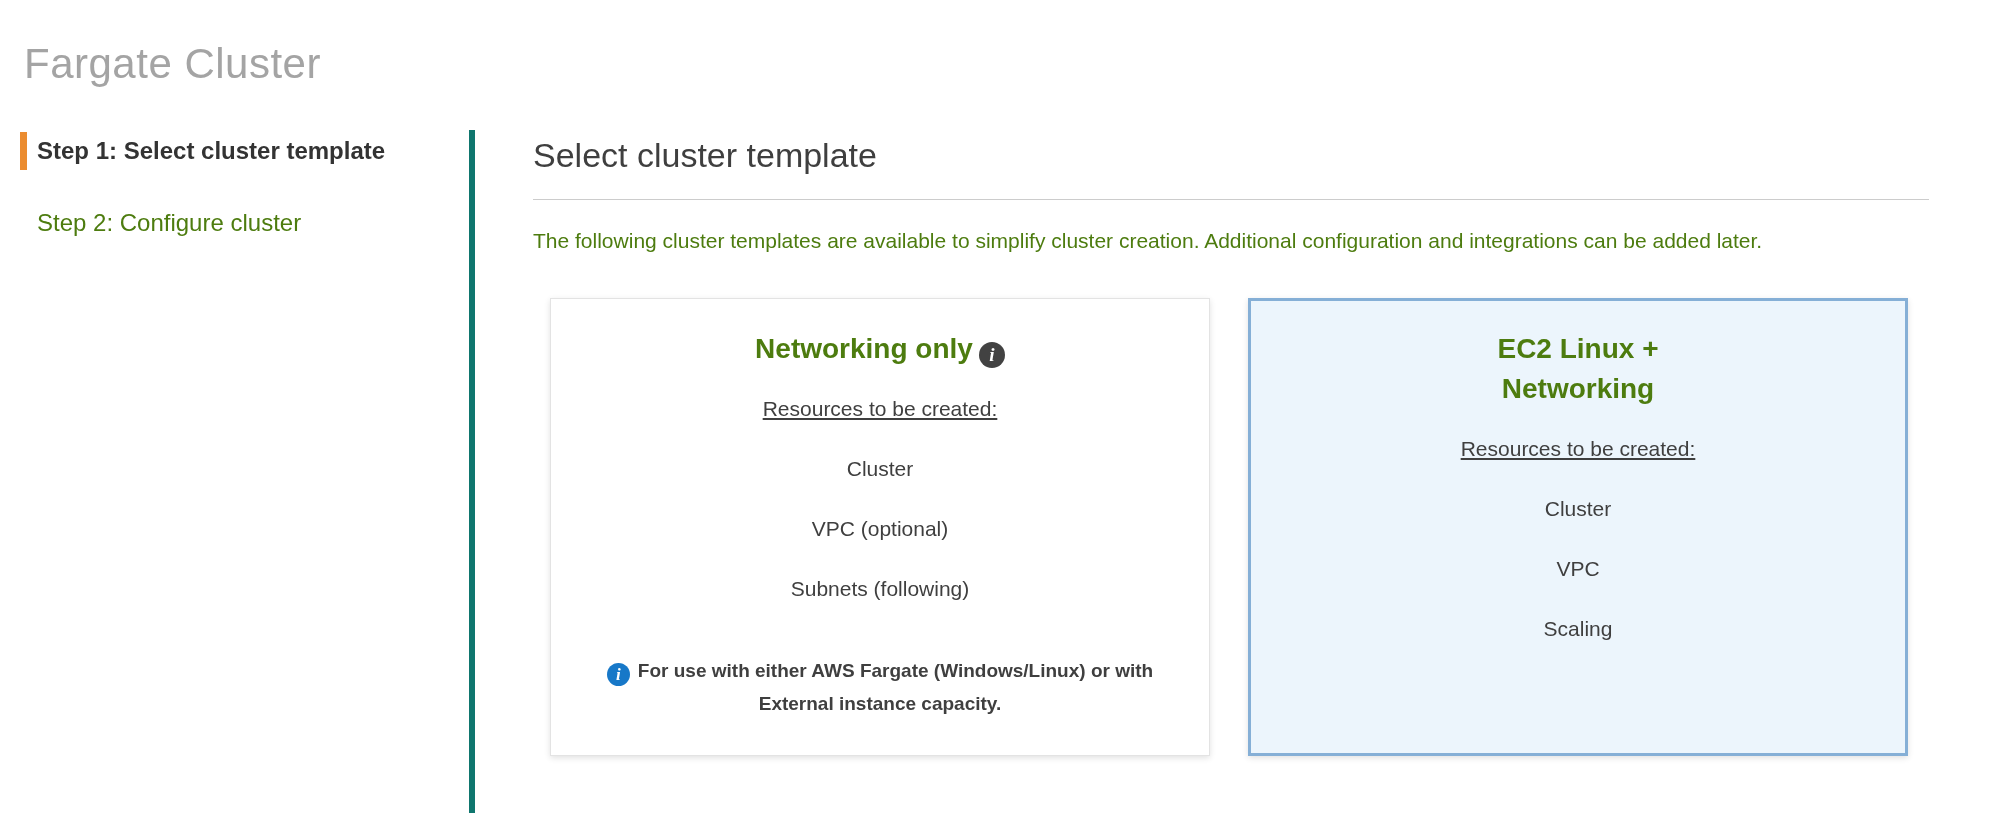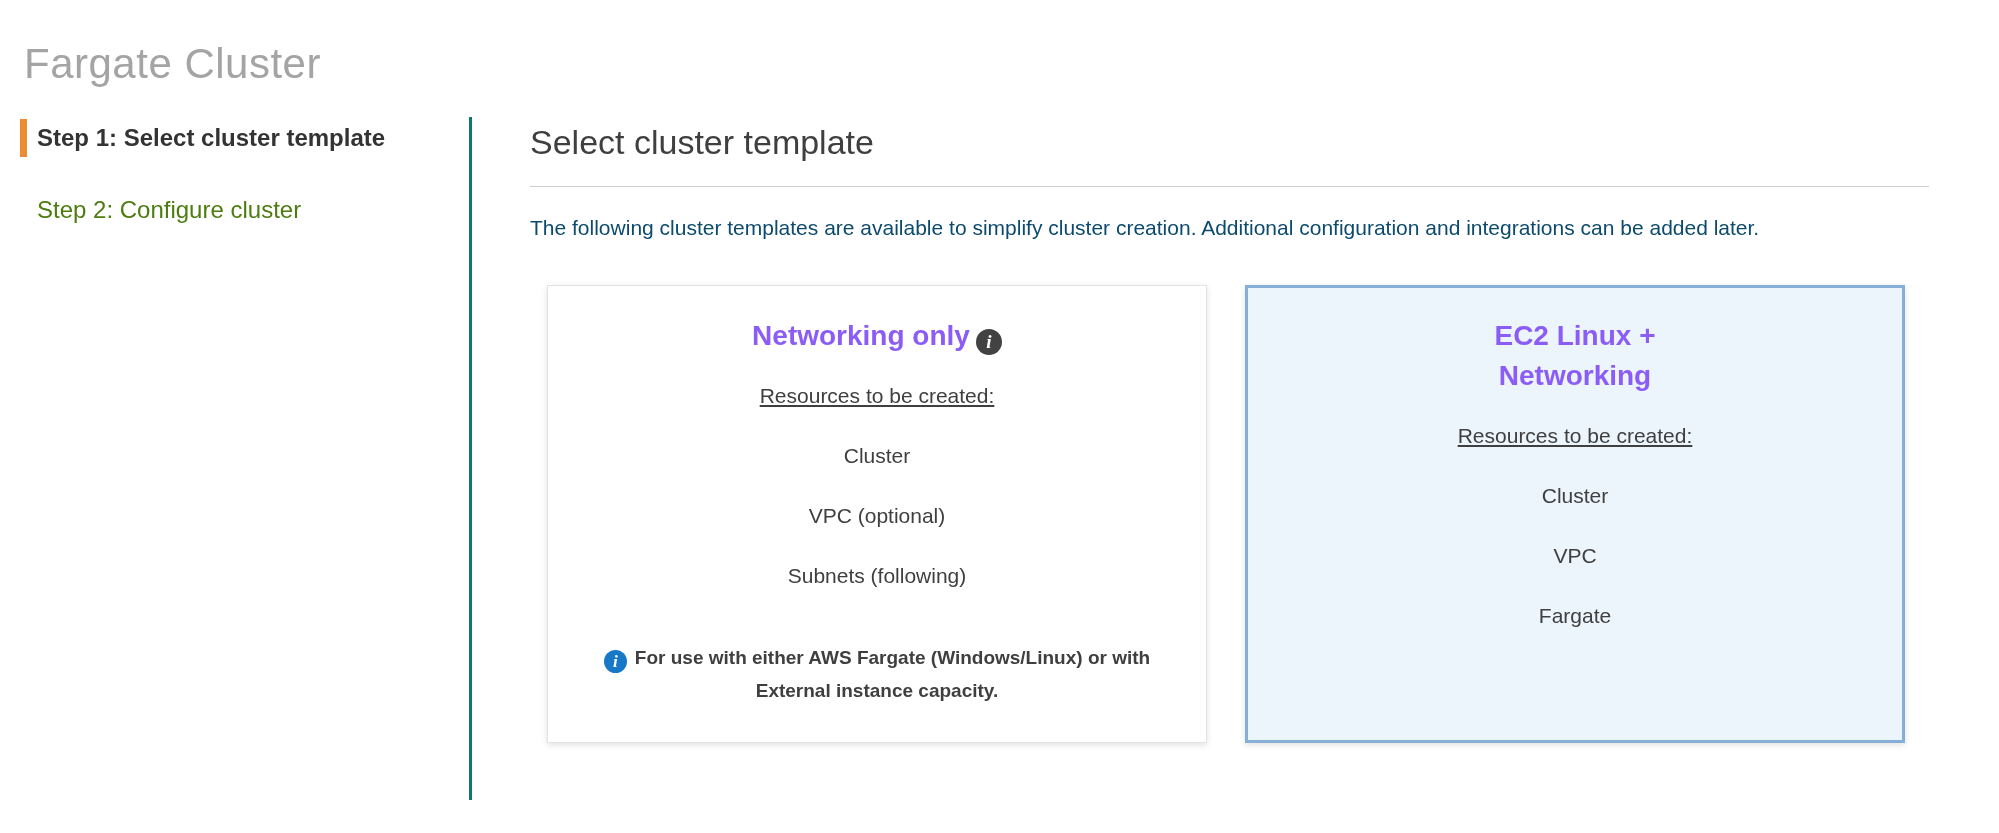--- a/index.html
+++ b/index.html
@@ -16,21 +16,21 @@
     font-size: 42px;
     font-weight: 400;
     color: #a4a4a4;
     padding: 40px 0 0 24px;
     letter-spacing: 0.5px;
   }
 
   .layout {
     display: flex;
     align-items: stretch;
-    margin-top: 29px;
+    margin-top: 42px;
     min-height: 683px;
   }
 
   
   .sidebar {
     width: 469px;
     flex: 0 0 469px;
     padding-top: 2px;
   }
   .step {
@@ -44,38 +44,38 @@
   }
   .step.active {
     border-left-color: #eb8c30;
     color: #333333;
     font-weight: bold;
   }
 
   
   .main {
     flex: 1;
-    border-left: 3px solid #0f766e;
+    border-left: 6px solid #0f766e;
     padding: 6px 70px 0 58px;
   }
   .section-heading {
     font-size: 34px;
     font-weight: 400;
     color: #3f3f3f;
   }
   .heading-rule {
     border: none;
     border-top: 1px solid #cccccc;
     margin-top: 24px;
   }
   .section-desc {
     margin-top: 22px;
     font-size: 21px;
     line-height: 38px;
-    color: #0c4a6e;
+    color: #4d7c0f;
     max-width: 1430px;
   }
 
   
   .cards {
     display: flex;
     gap: 38px;
     margin-top: 38px;
     margin-left: 17px;
   }
@@ -94,21 +94,21 @@
   }
   .card.selected {
     background: #ecf5fc;
     border: 3px solid #85afd6;
     padding: 28px 38px 33px 38px;
   }
   .card-title {
     font-size: 28px;
     line-height: 40px;
     font-weight: bold;
-    color: #8b5cf6;
+    color: #4d7c0f;
     max-width: 310px;
   }
   .resources-label {
     margin-top: 28px;
     font-size: 21px;
     color: #3f3f3f;
     text-decoration: underline;
     text-align: right;
   }
   .resource-item {
@@ -188,18 +188,18 @@
         <div class="card-note">
           <span class="info-icon blue"></span><span>For use with either AWS Fargate (Windows/Linux) or with External instance capacity.</span>
         </div>
       </div>
 
       <div class="card selected">
         <div class="card-title">EC2 Linux + Networking</div>
         <div class="resources-label">Resources to be created:</div>
         <div class="resource-item">Cluster</div>
         <div class="resource-item">VPC</div>
-        <div class="resource-item">Fargate</div>
+        <div class="resource-item">Scaling</div>
       </div>
 
     </div>
   </main>
 </div>
 
 </body></html>

